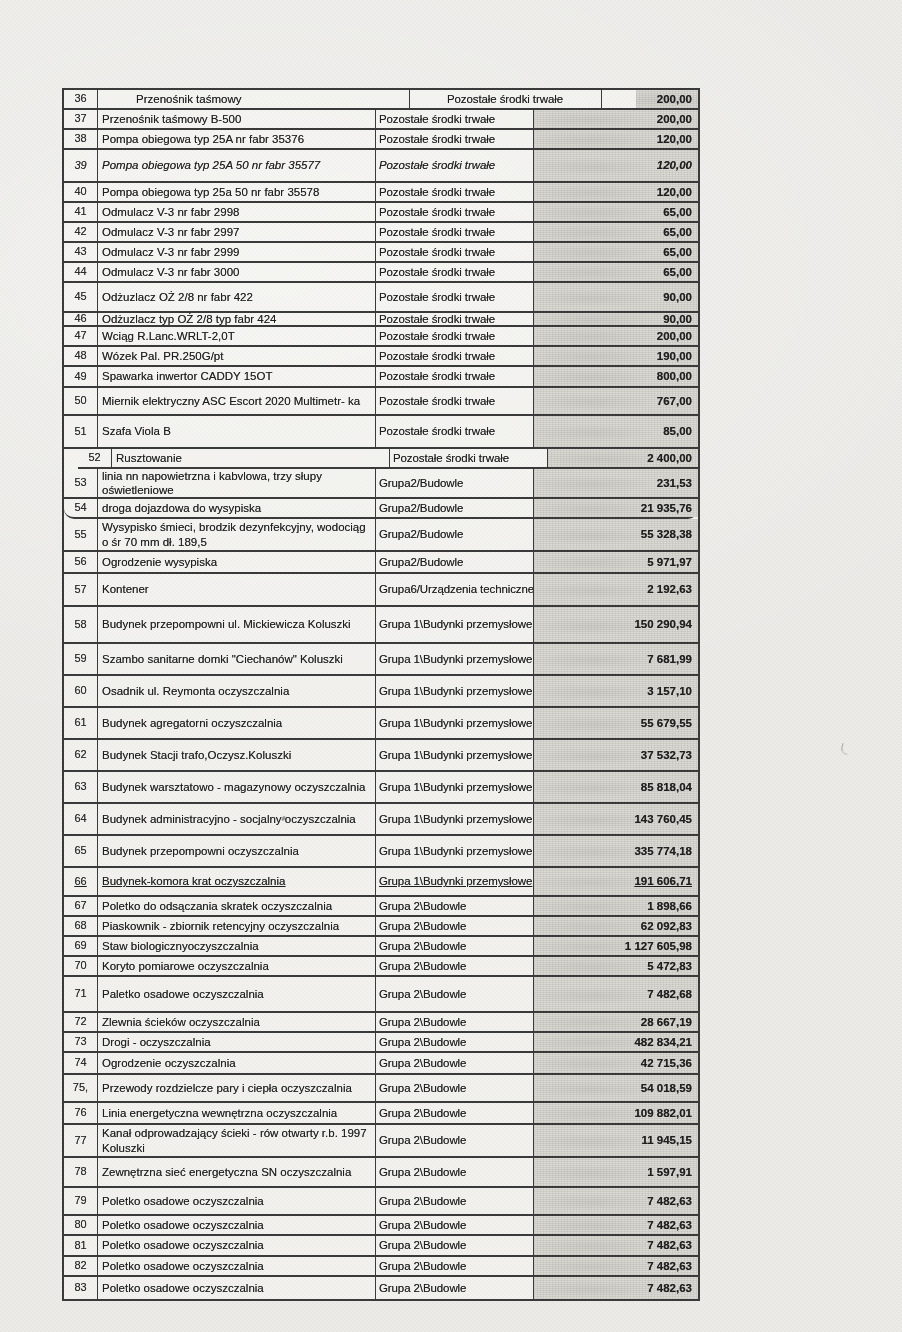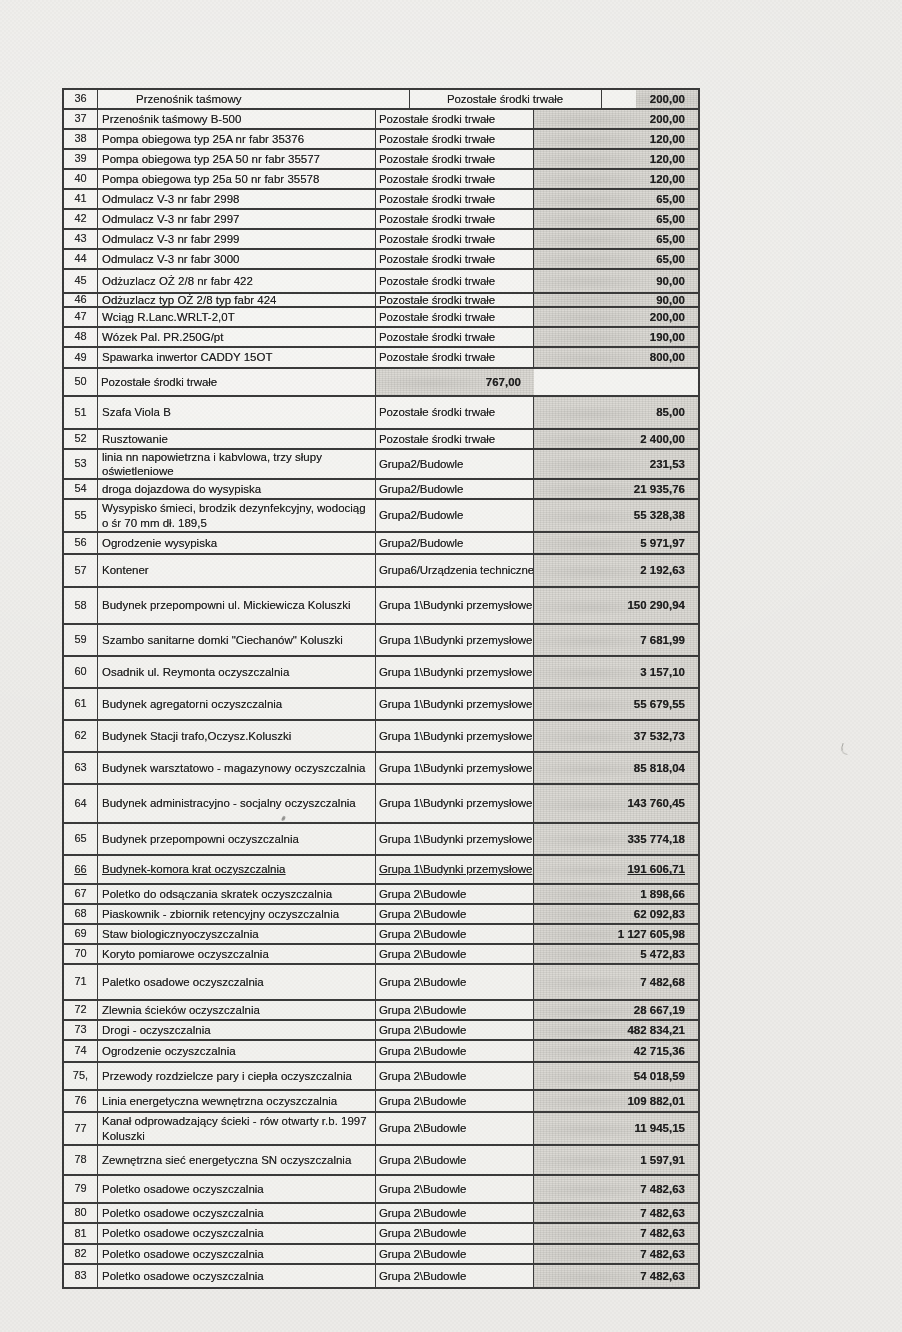--- a/index.html
+++ b/index.html
@@ -33,21 +33,21 @@
     font-size:11.5px;line-height:1.22;
     text-shadow:0 0 0.4px rgba(40,40,40,0.65);
     overflow:hidden;
   }
   .cell:last-child{border-right:none;}
   .c-no{justify-content:center;font-size:11px;color:#2b2b2b;}
   .c-desc{padding:1px 4px;}
   .c-cat{padding:1px 3px;white-space:nowrap;letter-spacing:-0.1px;}
   .c-val{
     justify-content:flex-end;
-    padding:1px 13px;
+    padding:1px 6px;
     font-weight:700;
     white-space:nowrap;
     background:
       radial-gradient(90px 12px at 35% 55%, rgba(0,0,0,0.055), transparent 75%),
       repeating-linear-gradient(0deg, rgba(90,90,85,0.09) 0 1px, rgba(0,0,0,0) 1px 2px),
       repeating-linear-gradient(90deg, rgba(90,90,85,0.08) 0 1px, rgba(0,0,0,0) 1px 3px),
       var(--value-cell-bg,#dbd9d4);
   }
   .speck{position:absolute;pointer-events:none;}
   .speck-1{
@@ -81,21 +81,21 @@
       <div class="cell c-desc">Przenośnik taśmowy B-500</div>
       <div class="cell c-cat">Pozostałe środki trwałe</div>
       <div class="cell c-val">200,00</div>
     </div>
     <div class="t-row" style="height: 20px;">
       <div class="cell c-no">38</div>
       <div class="cell c-desc">Pompa obiegowa typ 25A nr fabr 35376</div>
       <div class="cell c-cat">Pozostałe środki trwałe</div>
       <div class="cell c-val">120,00</div>
     </div>
-    <div class="t-row" style="height: 20px;">
+    <div class="t-row" style="height: 33px; font-style: italic;">
       <div class="cell c-no">39</div>
       <div class="cell c-desc">Pompa obiegowa typ 25A 50 nr fabr 35577</div>
       <div class="cell c-cat">Pozostałe środki trwałe</div>
       <div class="cell c-val">120,00</div>
     </div>
     <div class="t-row" style="height: 20px;">
       <div class="cell c-no">40</div>
       <div class="cell c-desc">Pompa obiegowa typ 25a 50 nr fabr 35578</div>
       <div class="cell c-cat">Pozostałe środki trwałe</div>
       <div class="cell c-val">120,00</div>
@@ -117,21 +117,21 @@
       <div class="cell c-desc">Odmulacz V-3 nr fabr 2999</div>
       <div class="cell c-cat">Pozostałe środki trwałe</div>
       <div class="cell c-val">65,00</div>
     </div>
     <div class="t-row" style="height: 20px;">
       <div class="cell c-no">44</div>
       <div class="cell c-desc">Odmulacz V-3 nr fabr 3000</div>
       <div class="cell c-cat">Pozostałe środki trwałe</div>
       <div class="cell c-val">65,00</div>
     </div>
-    <div class="t-row" style="height: 24px; text-align: center;">
+    <div class="t-row" style="height: 30px; text-align: center;">
       <div class="cell c-no">45</div>
       <div class="cell c-desc">Odżuzlacz OŻ 2/8 nr fabr 422</div>
       <div class="cell c-cat">Pozostałe środki trwałe</div>
       <div class="cell c-val">90,00</div>
     </div>
     <div class="t-row" style="height: 14px;">
       <div class="cell c-no">46</div>
       <div class="cell c-desc">Odżuzlacz typ OŻ 2/8 typ fabr 424</div>
       <div class="cell c-cat">Pozostałe środki trwałe</div>
       <div class="cell c-val">90,00</div>
@@ -149,42 +149,43 @@
       <div class="cell c-val">190,00</div>
     </div>
     <div class="t-row" style="height: 21px;">
       <div class="cell c-no">49</div>
       <div class="cell c-desc">Spawarka inwertor CADDY 15OT</div>
       <div class="cell c-cat">Pozostałe środki trwałe</div>
       <div class="cell c-val">800,00</div>
     </div>
     <div class="t-row" style="height: 28px;">
       <div class="cell c-no">50</div>
+      <div class="cell c-desc">Miernik elektryczny ASC Escort 2020 Multimetr- ka</div>
       <div class="cell c-cat">Pozostałe środki trwałe</div>
       <div class="cell c-val">767,00</div>
     </div>
     <div class="t-row" style="height: 33px;">
       <div class="cell c-no">51</div>
       <div class="cell c-desc">Szafa Viola B</div>
       <div class="cell c-cat">Pozostałe środki trwałe</div>
       <div class="cell c-val">85,00</div>
     </div>
-    <div class="t-row" style="height: 20px;">
+    <div class="t-row" style="height: 20px; margin-left: 14px;">
       <div class="cell c-no">52</div>
       <div class="cell c-desc">Rusztowanie</div>
       <div class="cell c-cat">Pozostałe środki trwałe</div>
       <div class="cell c-val">2 400,00</div>
     </div>
     <div class="t-row" style="height: 30px;">
       <div class="cell c-no">53</div>
       <div class="cell c-desc">linia nn napowietrzna i kabvlowa, trzy słupy oświetleniowe</div>
       <div class="cell c-cat">Grupa2/Budowle</div>
       <div class="cell c-val">231,53</div>
     </div>
-    <div class="t-row" style="height: 20px;">
+    <div class="t-row" style="height: 20px; border-radius: 10px;">
       <div class="cell c-no">54</div>
       <div class="cell c-desc">droga dojazdowa do wysypiska</div>
       <div class="cell c-cat">Grupa2/Budowle</div>
       <div class="cell c-val">21 935,76</div>
     </div>
     <div class="t-row" style="height: 33px;">
       <div class="cell c-no">55</div>
       <div class="cell c-desc">Wysypisko śmieci, brodzik dezynfekcyjny, wodociąg o śr 70 mm dł. 189,5</div>
       <div class="cell c-cat">Grupa2/Budowle</div>
       <div class="cell c-val">55 328,38</div>
@@ -230,21 +231,21 @@
       <div class="cell c-desc">Budynek Stacji trafo,Oczysz.Koluszki</div>
       <div class="cell c-cat">Grupa 1\Budynki przemysłowe</div>
       <div class="cell c-val">37 532,73</div>
     </div>
     <div class="t-row" style="height: 32px;">
       <div class="cell c-no">63</div>
       <div class="cell c-desc">Budynek warsztatowo - magazynowy oczyszczalnia</div>
       <div class="cell c-cat">Grupa 1\Budynki przemysłowe</div>
       <div class="cell c-val">85 818,04</div>
     </div>
-    <div class="t-row" style="height: 39px;">
+    <div class="t-row" style="height: 32px;">
       <div class="cell c-no">64</div>
       <div class="cell c-desc">Budynek administracyjno - socjalny oczyszczalnia</div>
       <div class="cell c-cat">Grupa 1\Budynki przemysłowe</div>
       <div class="cell c-val">143 760,45</div>
     </div>
     <div class="t-row" style="height: 32px;">
       <div class="cell c-no">65</div>
       <div class="cell c-desc">Budynek przepompowni oczyszczalnia</div>
       <div class="cell c-cat">Grupa 1\Budynki przemysłowe</div>
       <div class="cell c-val">335 774,18</div>

